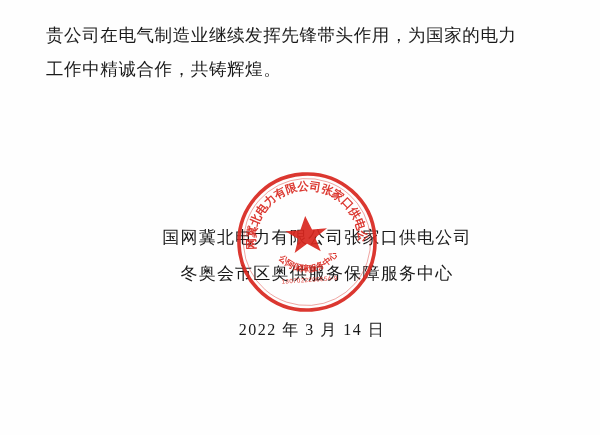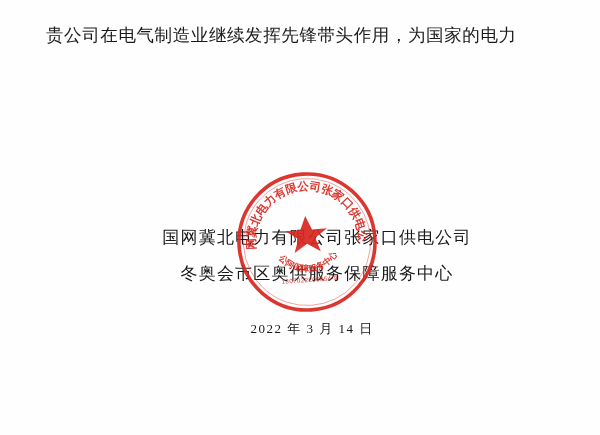--- a/index.html
+++ b/index.html
@@ -54,21 +54,21 @@
     padding-left: 34px;
   }
   .date-line {
     position: absolute;
     left: 0;
     top: 320px;
     width: 600px;
     text-align: center;
     padding-left: 24px;
     box-sizing: border-box;
-    font-size: 13px;
+    font-size: 16px;
     letter-spacing: 1.5px;
     color: #181818;
     white-space: pre;
   }
 
   
   .seal {
     position: absolute;
     left: 307px;
     top: 170px;
@@ -103,20 +103,21 @@
     letter-spacing: 0.4px;
   }
 </style>
 </head>
 <body>
 
 <div class="page">
 
   <div class="body-text">
     <div class="body-line">贵公司在电气制造业继续发挥先锋带头作用，为国家的电力</div>
+    <div class="body-line">工作中精诚合作，共铸辉煌。</div>
   </div>
 
   <div class="signature-block">
     <div class="sig-line l1">国网冀北电力有限公司张家口供电公司</div>
     <div class="sig-line l2">冬奥会市区奥供服务保障服务中心</div>
   </div>
 
   <div class="date-line">2022 年 3 月 14 日</div>
 
   <div class="seal">

